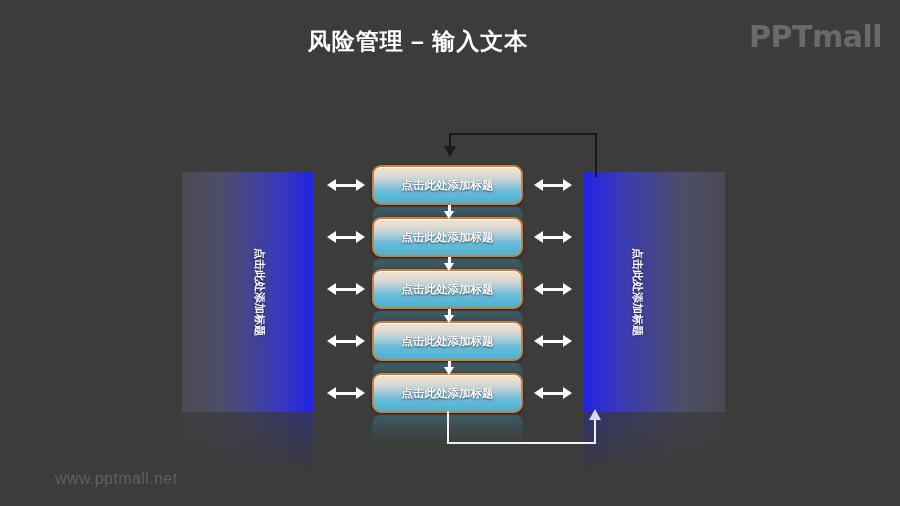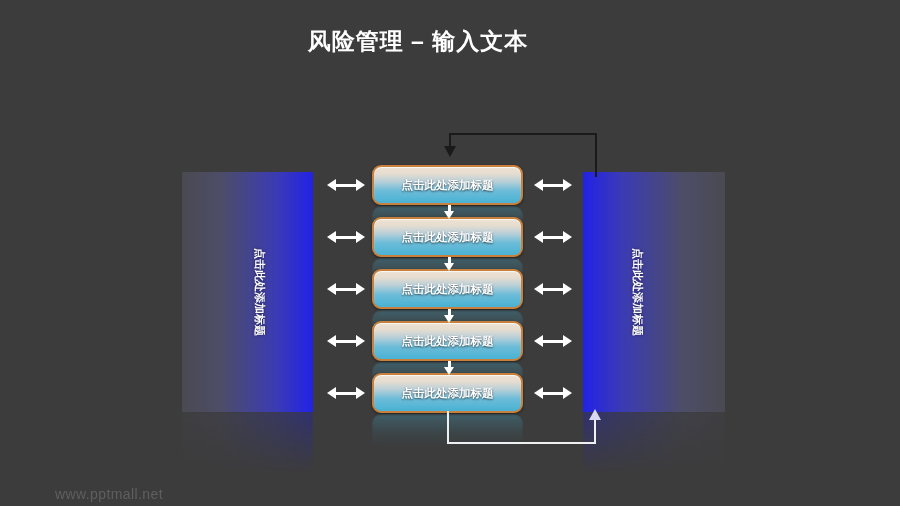--- a/index.html
+++ b/index.html
@@ -53,23 +53,23 @@
     font-size: 30px;
     font-weight: bold;
     letter-spacing: -0.5px;
     font-family: "DejaVu Sans", sans-serif;
     line-height: 1;
   }
 
   
   #watermark {
     position: absolute;
-    left: 55px; bottom: 4px;
+    left: 55px; bottom: 18px;
     color: #5f5f5f;
-    font-size: 14px;
+    font-size: 16px;
     letter-spacing: 0.4px;
   }
 
   
   .side-panel {
     position: absolute;
     top: 172px;
     width: 131px;
     height: 240px;
   }
@@ -226,20 +226,21 @@
   .seg-dark { background: #1a1a1a; position: absolute; }
   .seg-light { background: #f0f0f0; position: absolute; }
 </style>
 </head>
 <body>
 
 <div id="slide">
 
   <div id="slide-title">风险管理 – 输入文本</div>
 
+  <div id="brand-logo">PPTmall</div>
 
   <div id="watermark">www.pptmall.net</div>
 
   <div id="reflect-left" class="panel-reflection"></div>
   <div id="reflect-right" class="panel-reflection"></div>
 
   <div id="panel-left" class="side-panel">
     <span class="side-panel-label">点击此处添加标题</span>
   </div>
 

